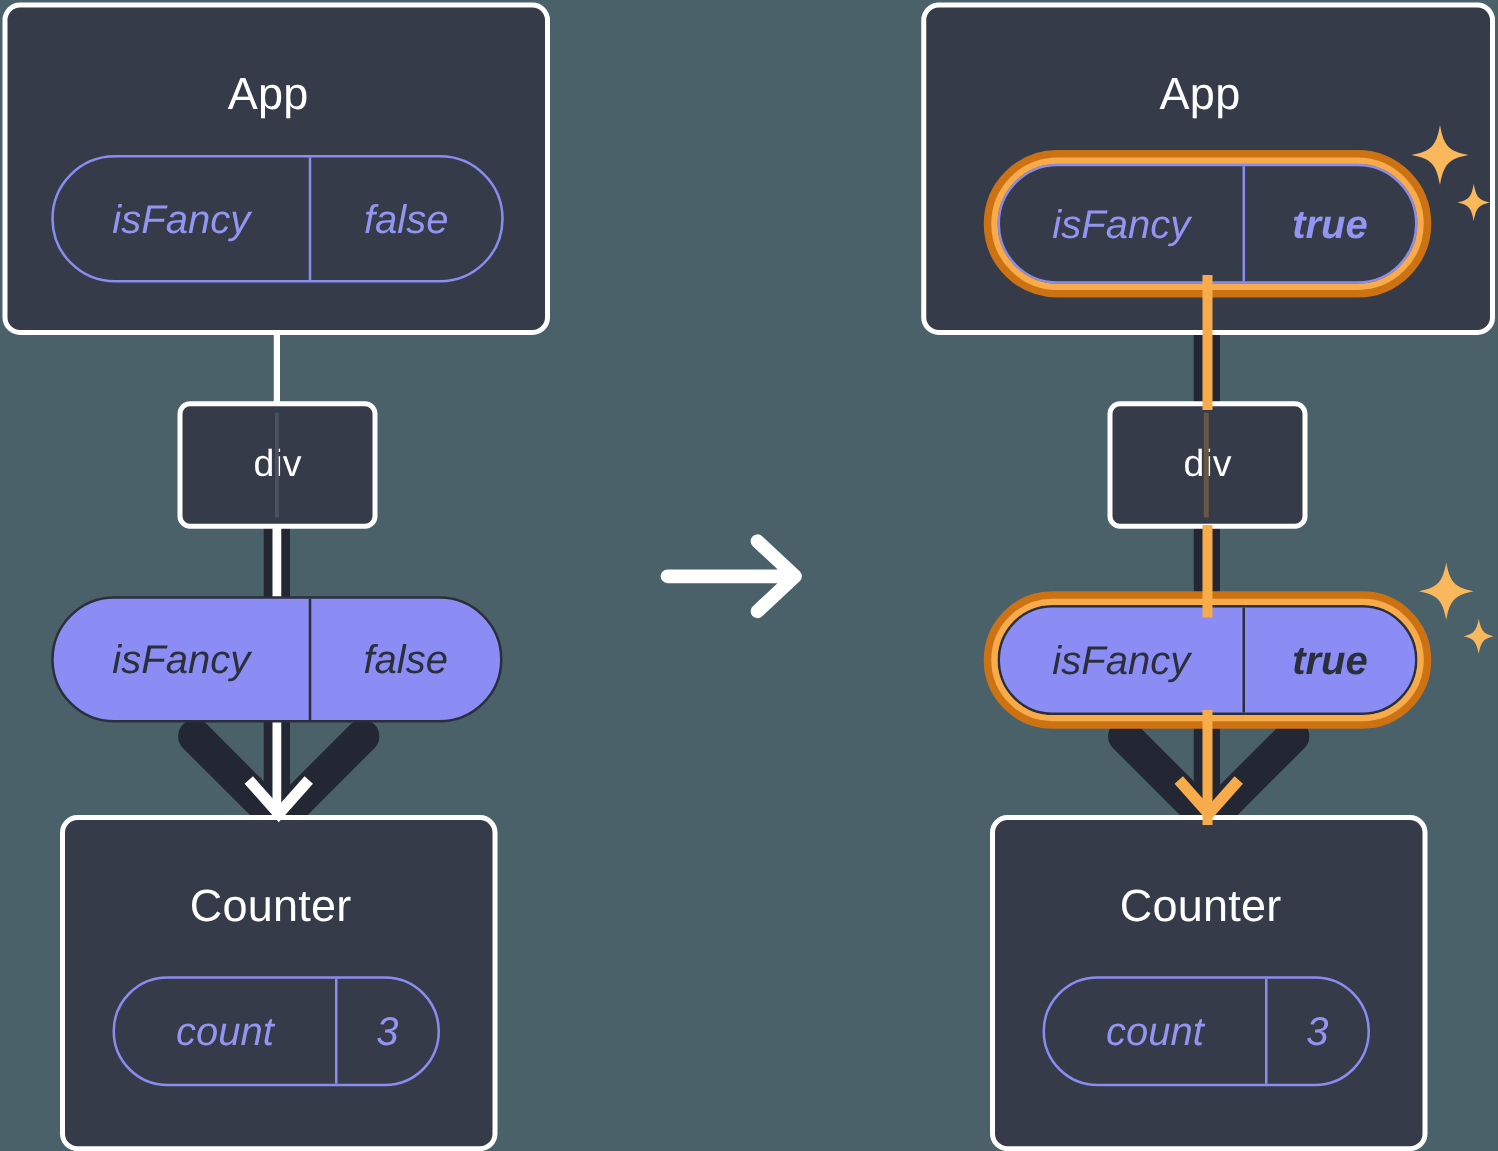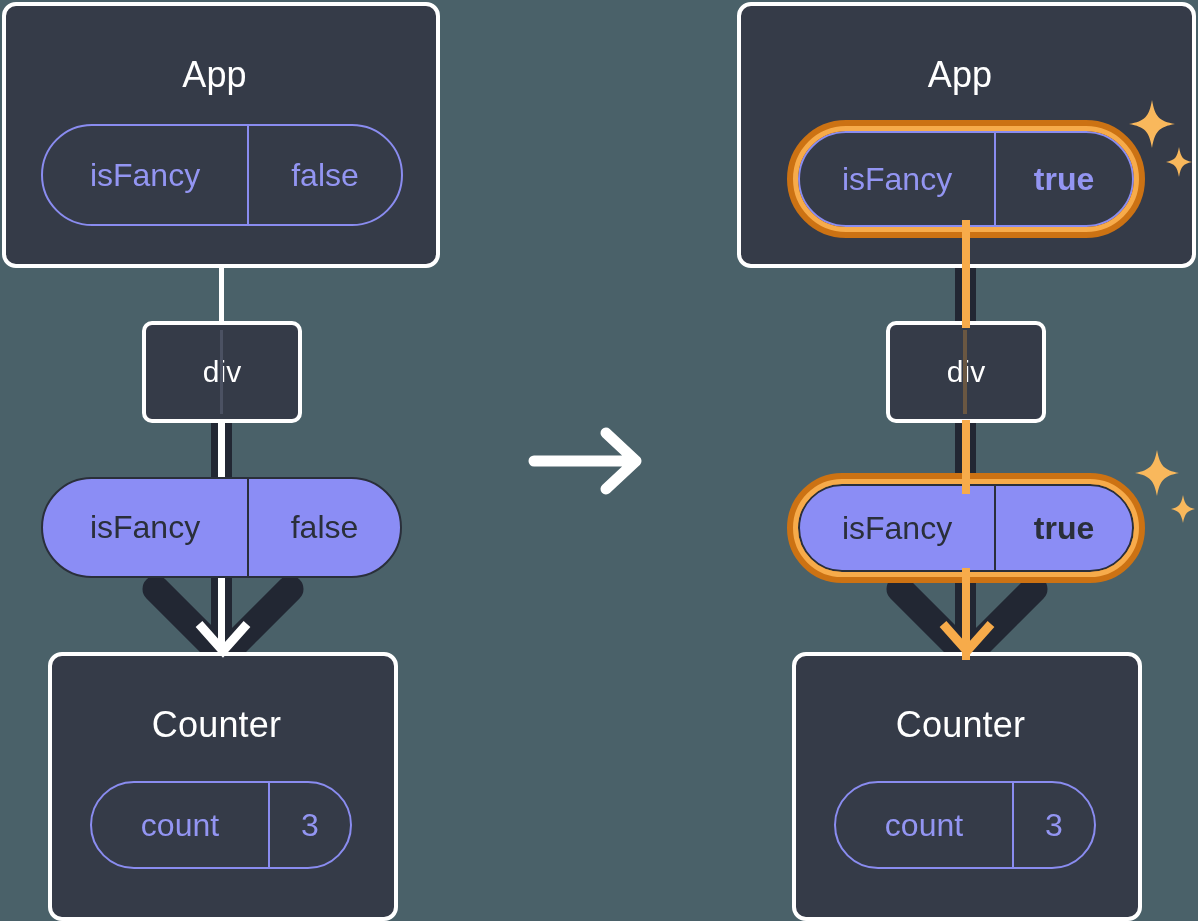--- a/index.html
+++ b/index.html
@@ -79,20 +79,21 @@
   .pill-solid .pill-key,
   .pill-solid .pill-val { color: #2a2f3a; }
   .pill-solid .pill-divider { background: #2a2f3a; }
 
   .pill-key, .pill-val {
     display: flex;
     align-items: center;
     justify-content: center;
     font-size: 32px;
     white-space: nowrap;
+    font-style: italic;
   }
   .pill-divider { width: 2px; flex: 0 0 2px; }
   .bold-val { font-weight: bold; }
 
   
   .ring-outer {
     position: absolute;
     border-radius: 999px;
     border: 11px solid #cc7213;
     box-sizing: border-box;

